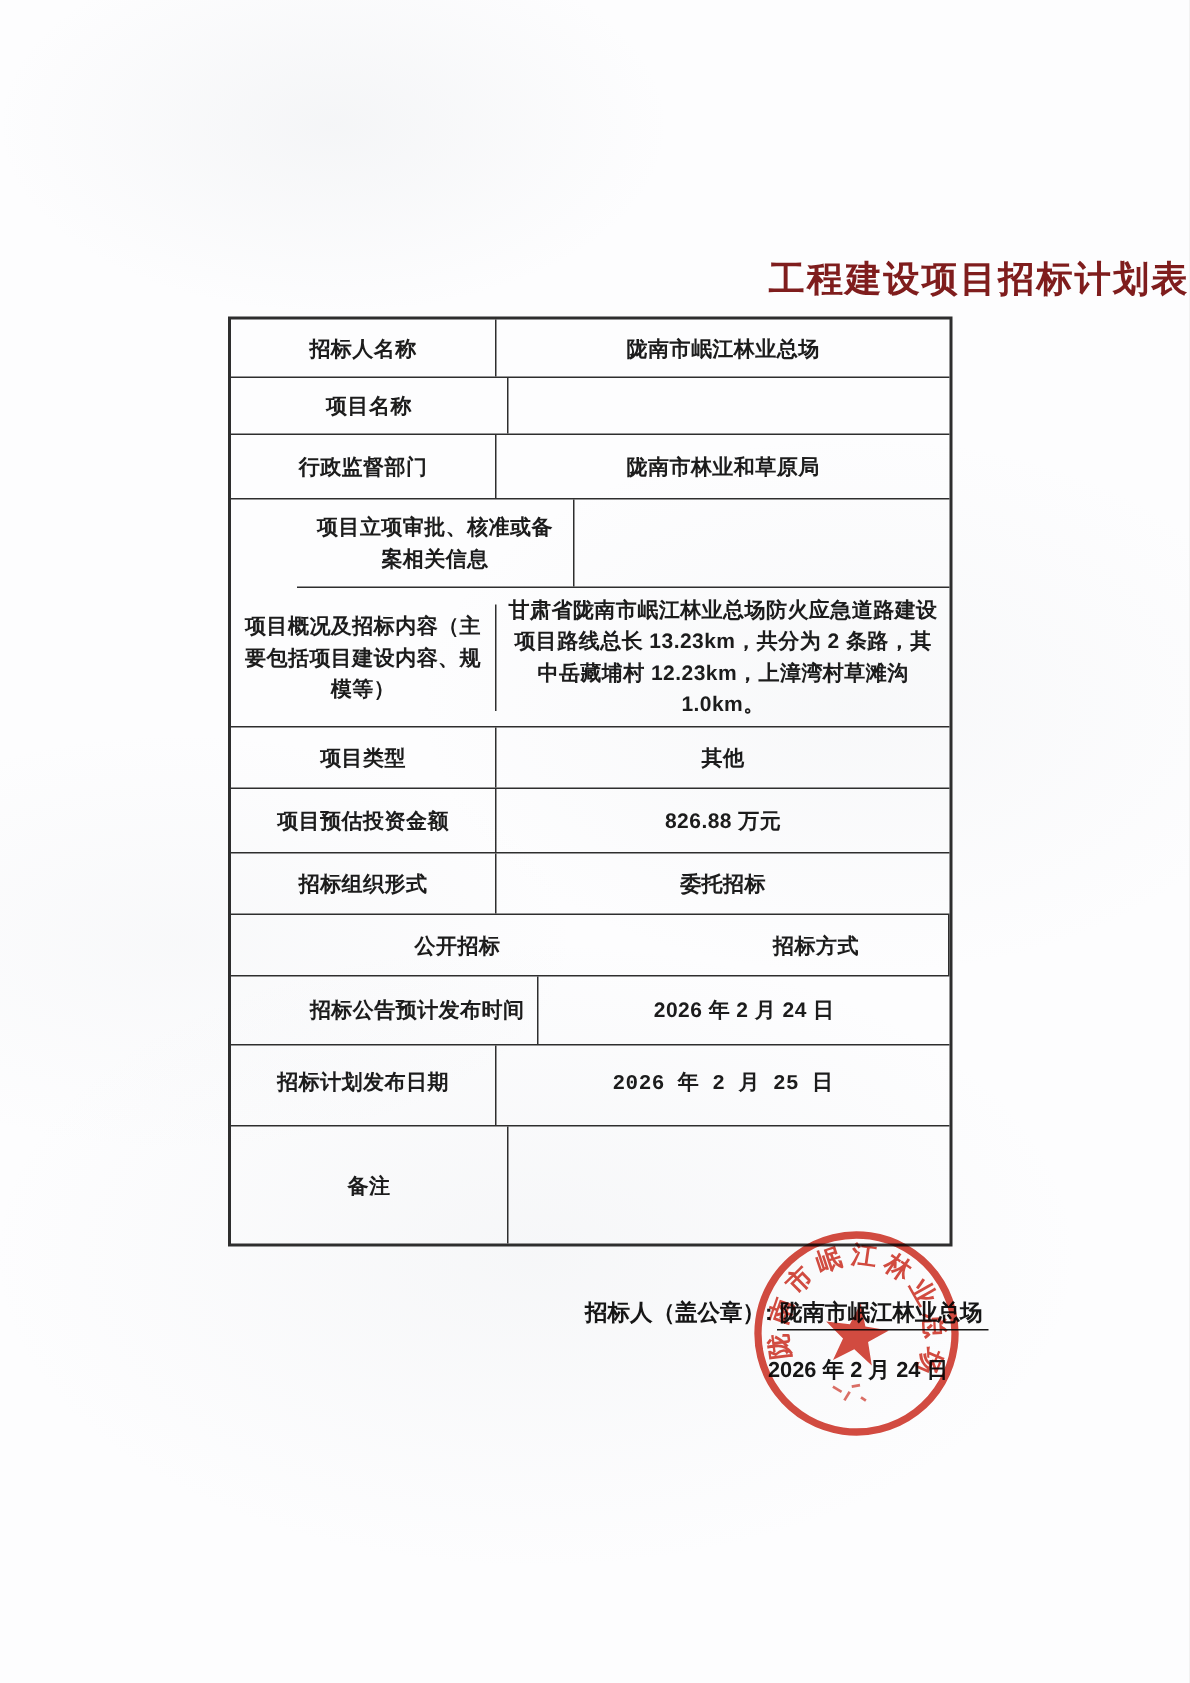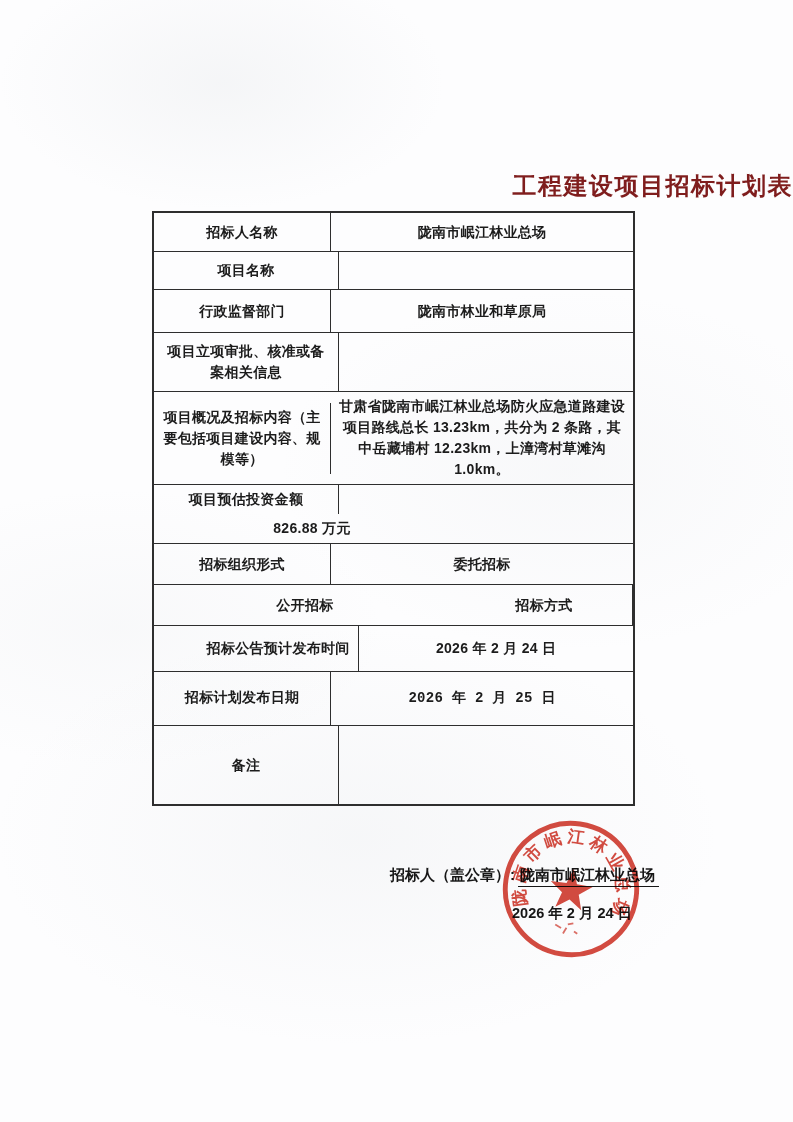--- a/index.html
+++ b/index.html
@@ -59,24 +59,24 @@
   .value.remarks {
     justify-content: flex-start;
     text-align: left;
     white-space: pre-line;
     padding-left: 10px;
     padding-right: 6px;
   }
   .r1  { min-height: 38px; }
   .r2  { min-height: 37px; }
   .r3  { min-height: 42px; justify-content: flex-end; }
-  .r4  { min-height: 58px; }
+  .r4  { min-height: 58px; margin-left: 44px; }
   .r5  { min-height: 91px; align-items: center; }
   .r6  { min-height: 40px; }
-  .r7  { min-height: 42px; flex-direction: column; }
+  .r7  { min-height: 42px; }
   .r8  { min-height: 40px; }
   .r9  { min-height: 40px; }
   .r10 { min-height: 45px; padding-left: 44px; }
   .r11 { min-height: 53px; font-family: Liberation Mono, monospace; }
   .r12 { min-height: 78px; }
   .sig-line {
     position: absolute;
     left: 390px; top: 866px;
     font-size: 15px;
     font-weight: 700;
@@ -126,20 +126,24 @@
       <div class="cell label">行政监督部门</div>
       <div class="cell value">陇南市林业和草原局</div>
     </div>
     <div class="trow r4">
       <div class="cell label">项目立项审批、核准或备案相关信息</div>
     </div>
     <div class="trow r5">
       <div class="cell label">项目概况及招标内容（主要包括项目建设内容、规模等）</div>
       <div class="cell value">甘肃省陇南市岷江林业总场防火应急道路建设项目路线总长 13.23km，共分为 2 条路，其中岳藏埔村 12.23km，上漳湾村草滩沟 1.0km。</div>
     </div>
+    <div class="trow r6">
+      <div class="cell label">项目类型</div>
+      <div class="cell value">其他</div>
+    </div>
     <div class="trow r7">
       <div class="cell label">项目预估投资金额</div>
       <div class="cell value">826.88 万元</div>
     </div>
     <div class="trow r8">
       <div class="cell label">招标组织形式</div>
       <div class="cell value">委托招标</div>
     </div>
     <div class="trow r9">
       <div class="cell value">公开招标</div>

